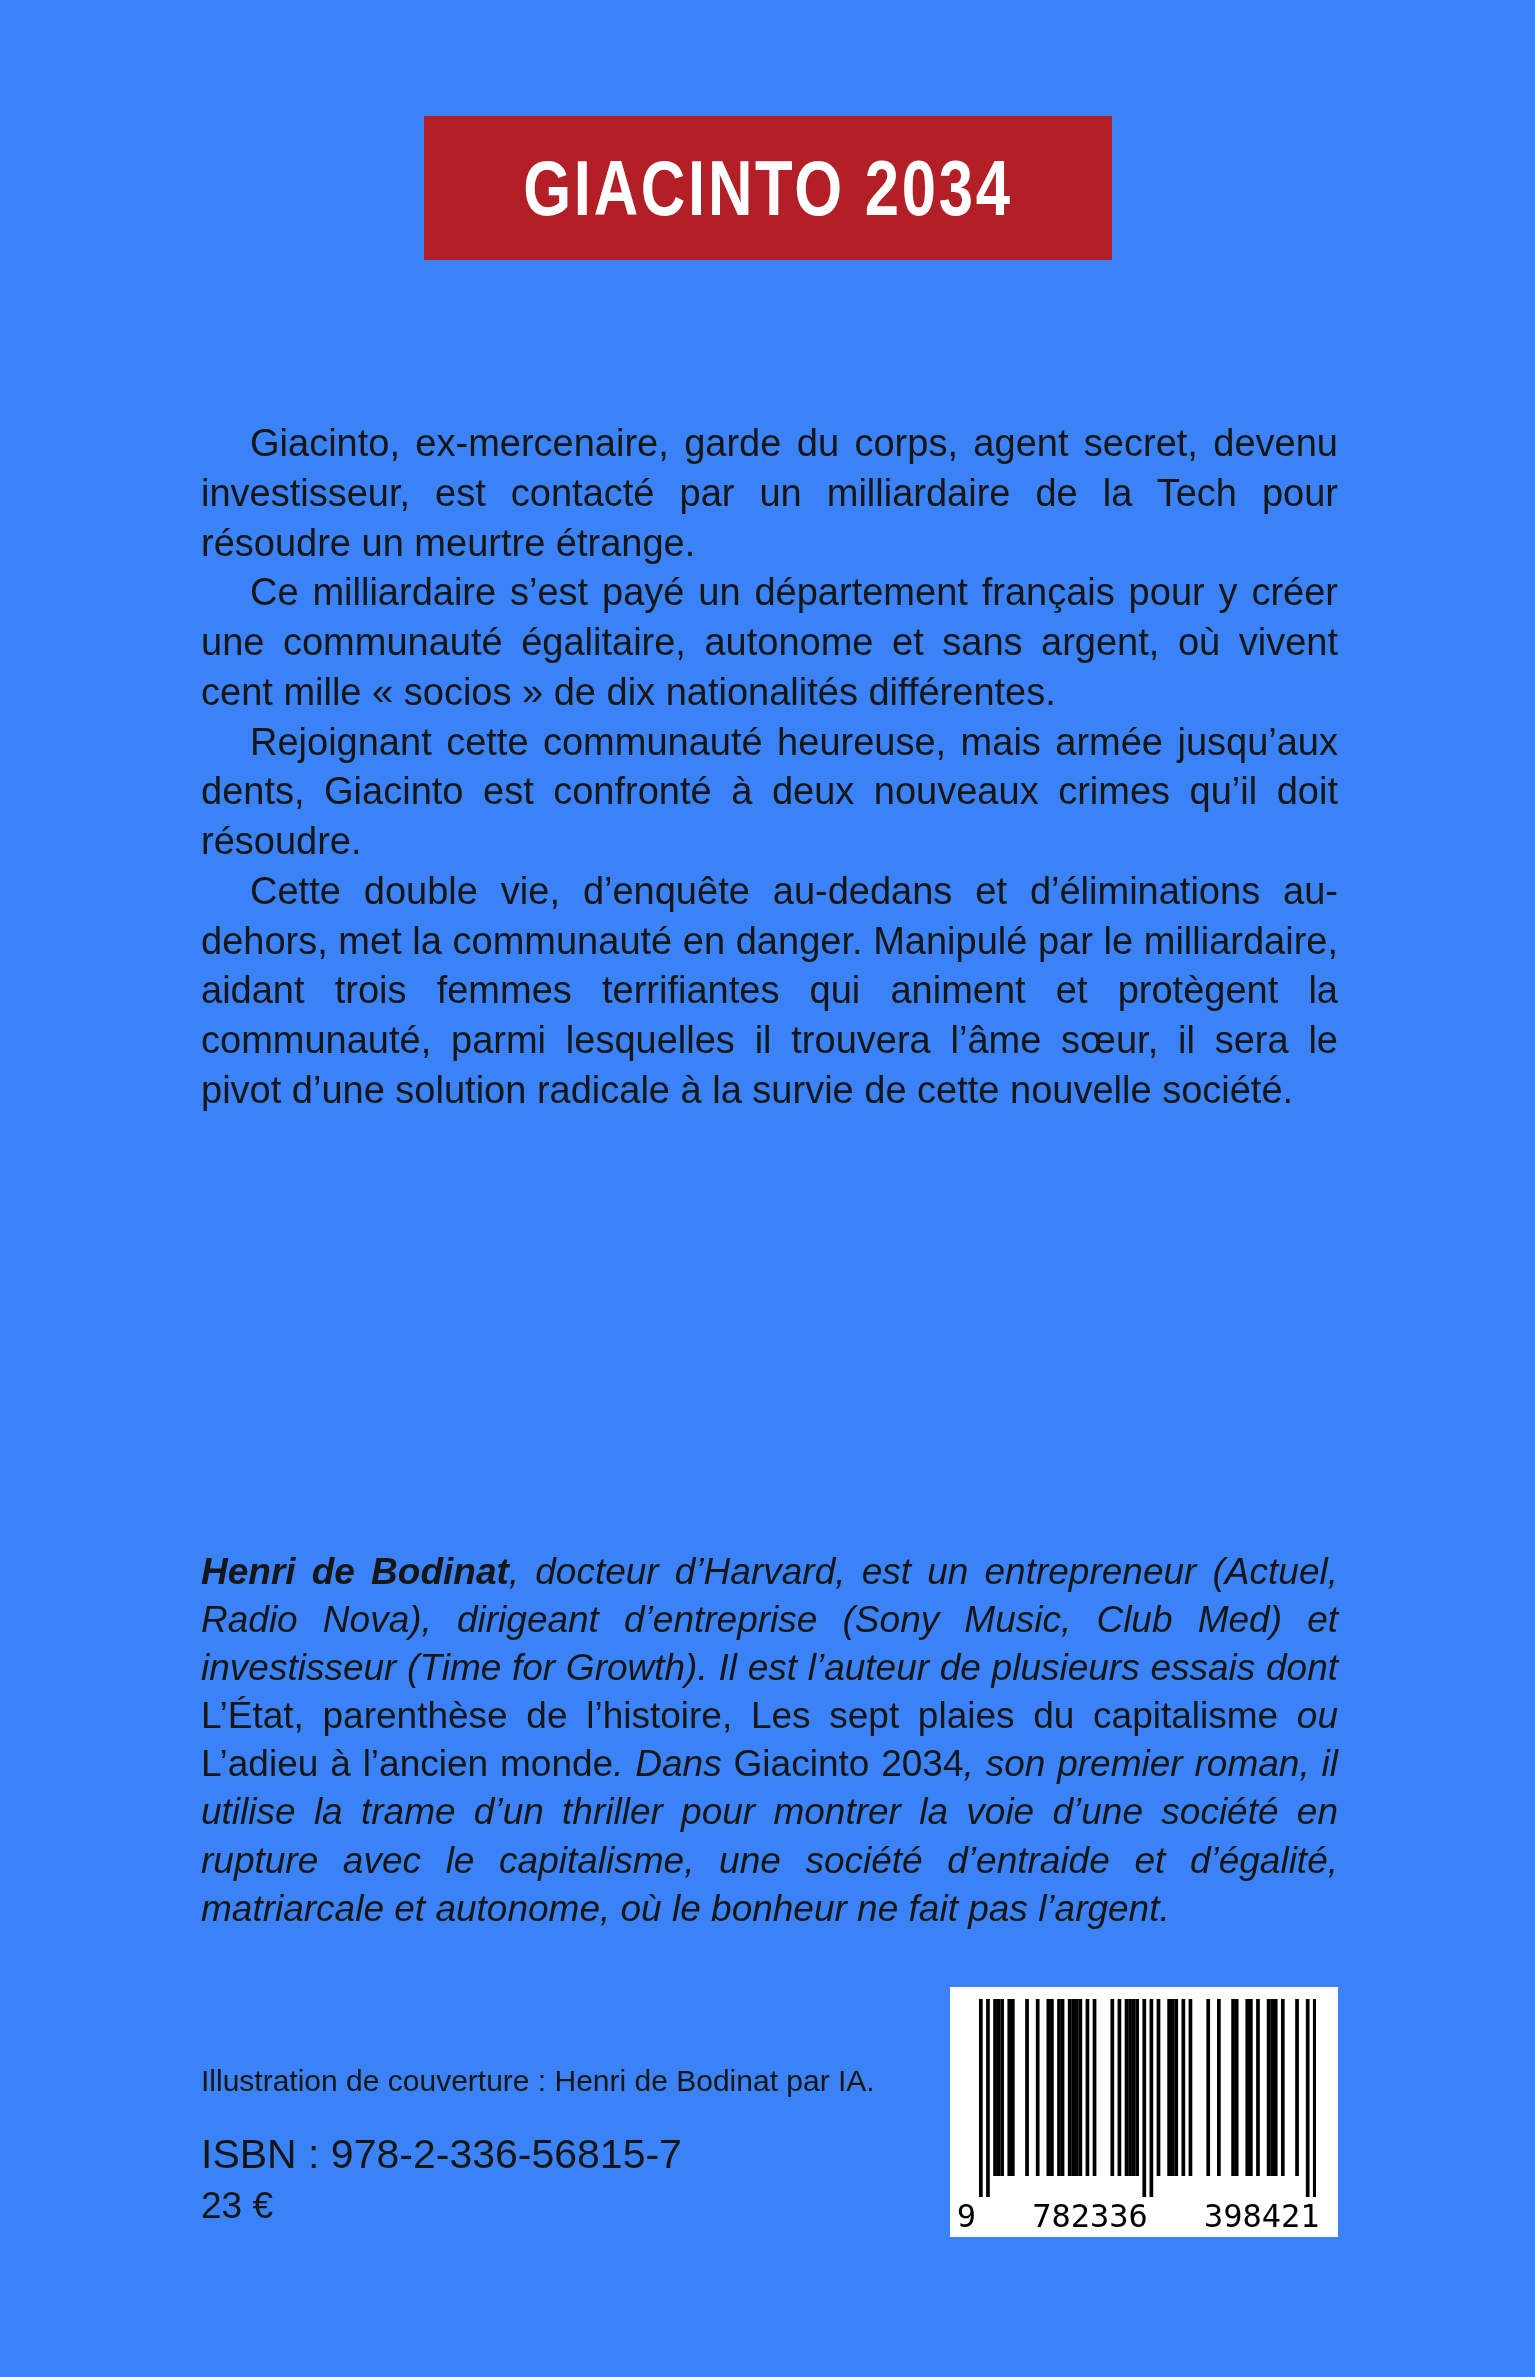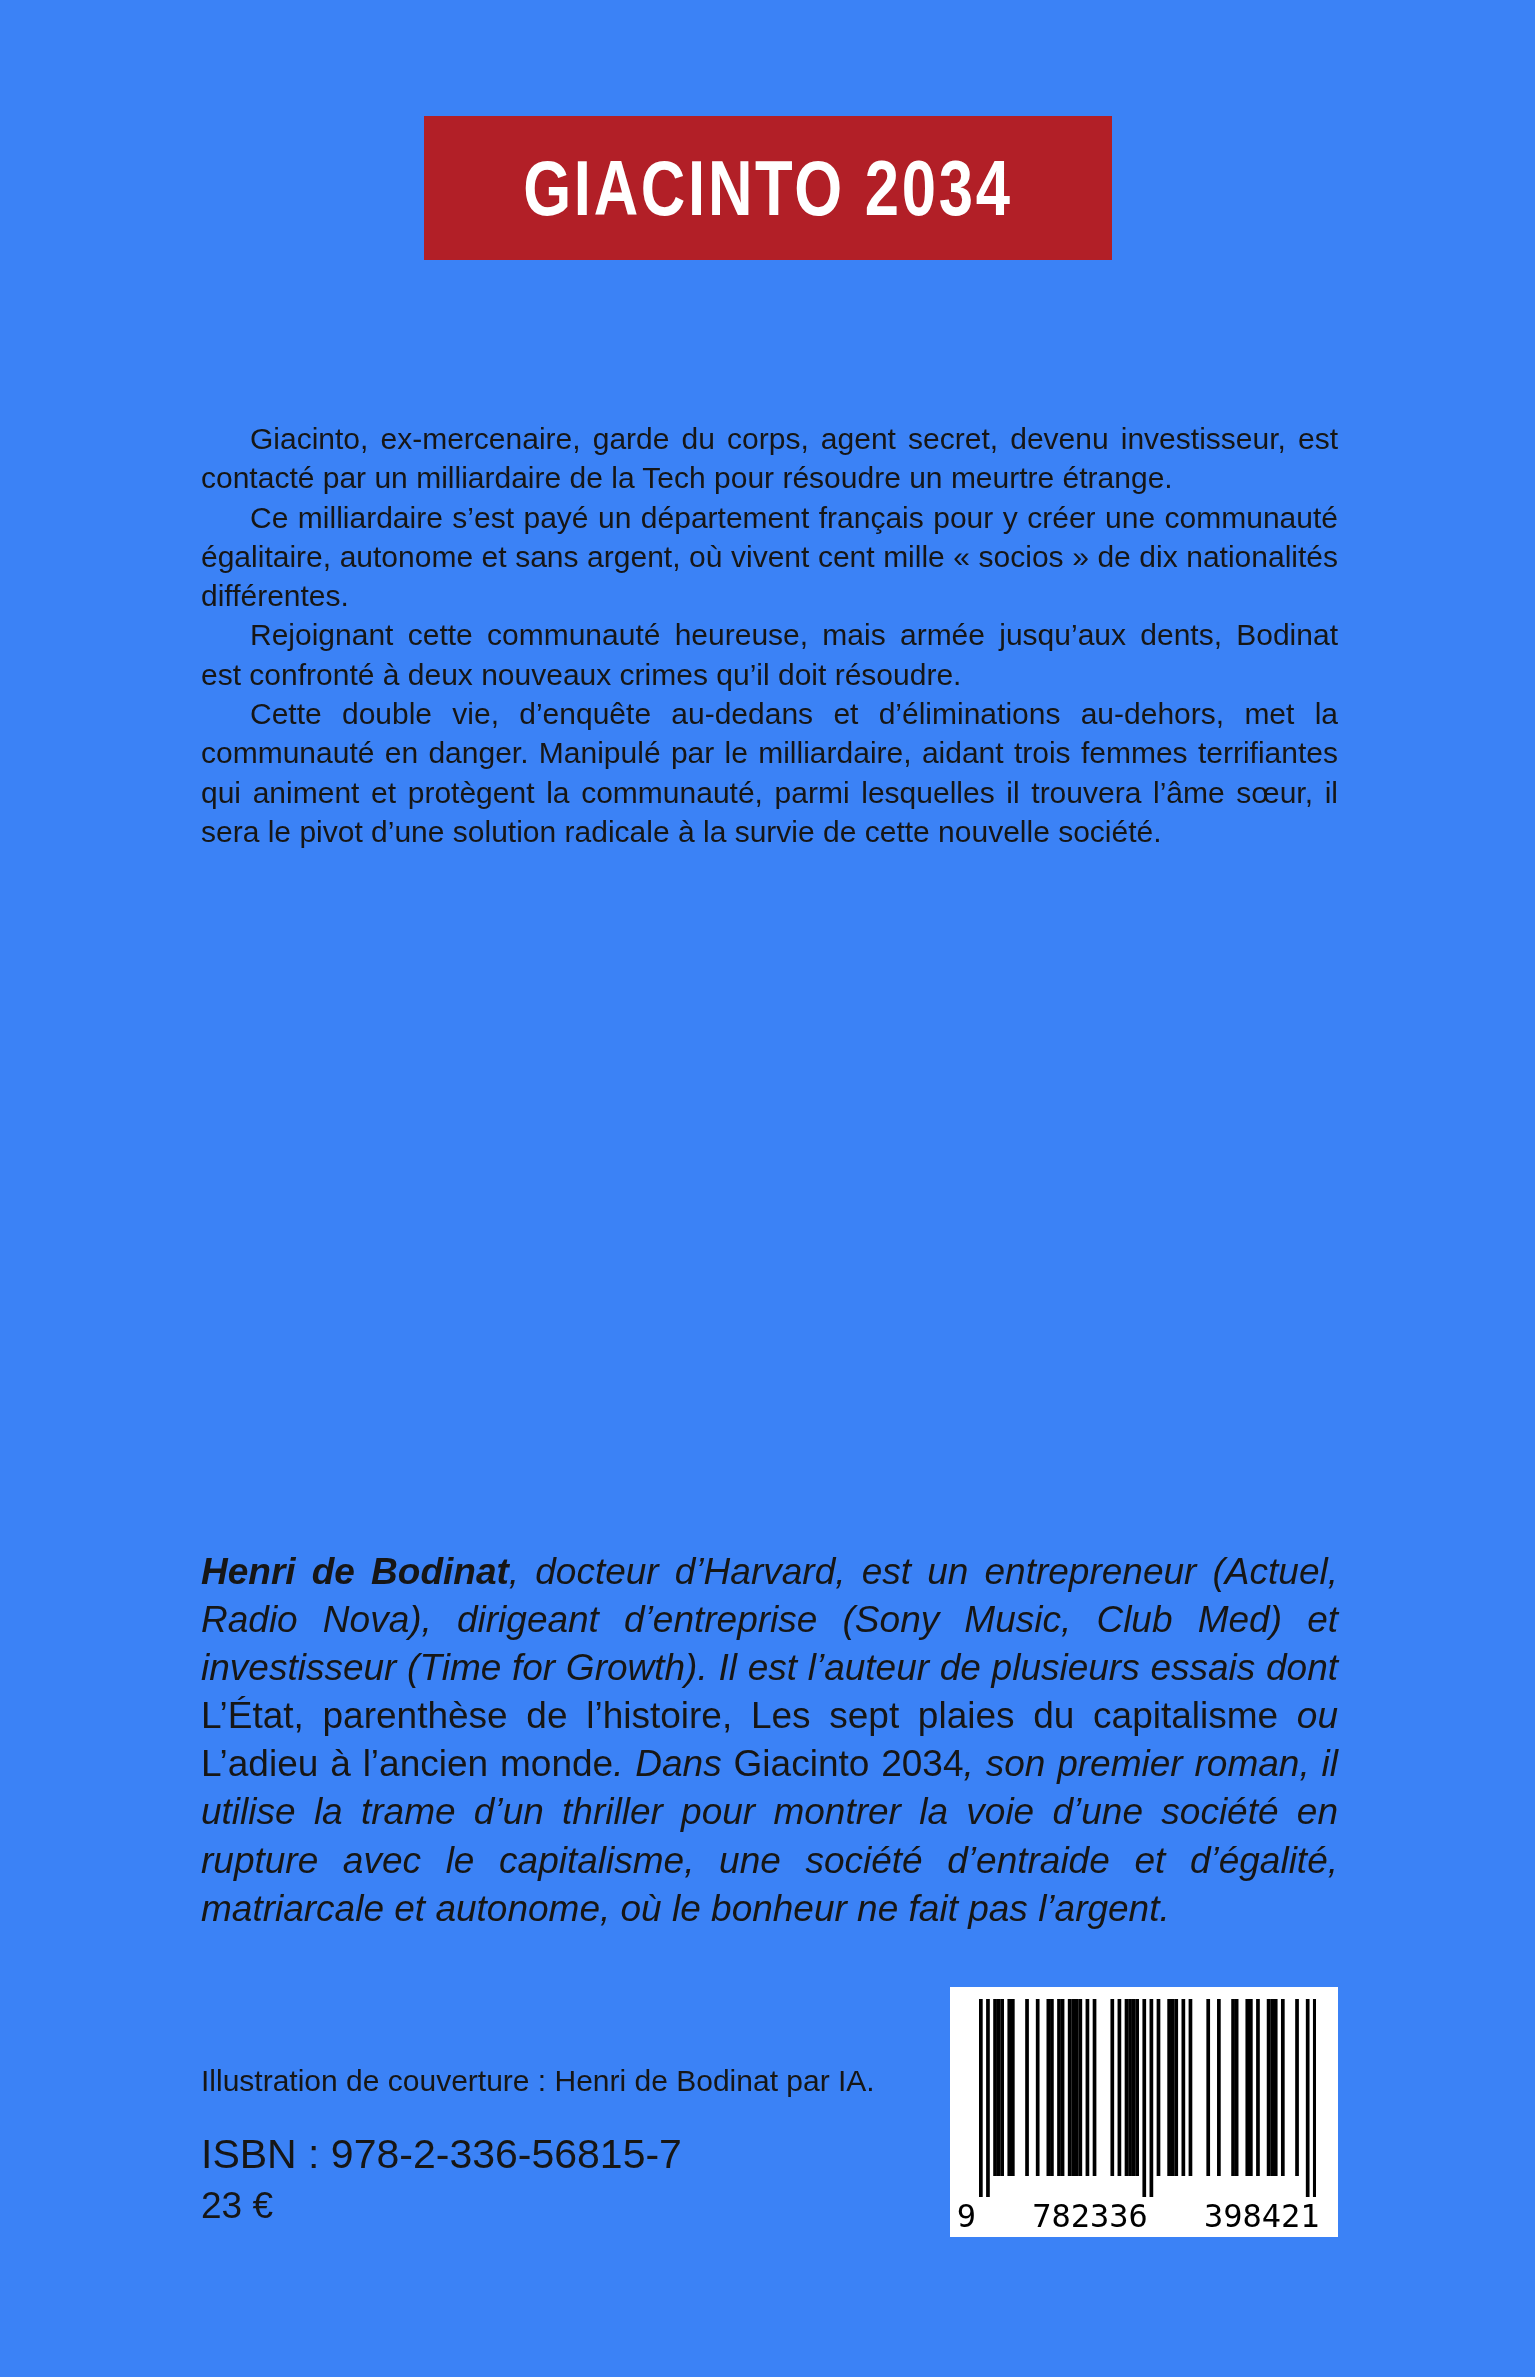--- a/index.html
+++ b/index.html
@@ -22,21 +22,21 @@
     color:#ffffff;
     font-size:77px;
     font-weight:700;
     letter-spacing:3.4px;
     transform:scaleX(0.80);
     white-space:nowrap;
   }
   .synopsis {
     position:absolute;
     left:201px; right:197px; top:419px;
-    font-size:30px;
+    font-size:38px;
     line-height:1.31;
     text-align:justify;
   }
   .synopsis p { margin:0; text-indent:49px; }
   .bio {
     position:absolute;
     left:201px; right:197px; top:1548px;
     font-size:37px;
     line-height:1.30;
     text-align:justify;
@@ -86,21 +86,21 @@
 
 <div class="page" style="background: #3b82f6;">
 
   <div class="title-box" style="background: rgb(178, 31, 39);">
     <div class="title-text" style="color: rgb(255, 255, 255);">GIACINTO 2034</div>
   </div>
 
   <div class="synopsis">
     <p>Giacinto, ex-mercenaire, garde du corps, agent secret, devenu investisseur, est contacté par un milliardaire de la Tech pour résoudre un meurtre étrange.</p>
     <p>Ce milliardaire s’est payé un département français pour y créer une communauté égalitaire, autonome et sans argent, où vivent cent mille « socios » de dix nationalités différentes.</p>
-    <p>Rejoignant cette communauté heureuse, mais armée jusqu’aux dents, Bodinat est confronté à deux nouveaux crimes qu’il doit résoudre.</p>
+    <p>Rejoignant cette communauté heureuse, mais armée jusqu’aux dents, Giacinto est confronté à deux nouveaux crimes qu’il doit résoudre.</p>
     <p>Cette double vie, d’enquête au-dedans et d’éliminations au-dehors, met la communauté en danger. Manipulé par le milliardaire, aidant trois femmes terrifiantes qui animent et protègent la communauté, parmi lesquelles il trouvera l’âme sœur, il sera le pivot d’une solution radicale à la survie de cette nouvelle société.</p>
   </div>
 
   <div class="bio"><span class="seg-bold-italic">Henri de Bodinat</span><span class="seg-italic">, docteur d’Harvard, est un entrepreneur (Actuel, Radio Nova), dirigeant d’entreprise (Sony Music, Club Med) et investisseur (Time for Growth). Il est l’auteur de plusieurs essais dont </span><span class="seg-roman">L’État, parenthèse de l’histoire, Les sept plaies du capitalisme</span><span class="seg-italic"> ou </span><span class="seg-roman">L’adieu à l’ancien monde</span><span class="seg-italic">. Dans </span><span class="seg-roman">Giacinto 2034</span><span class="seg-italic">, son premier roman, il utilise la trame d’un thriller pour montrer la voie d’une société en rupture avec le capitalisme, une société d’entraide et d’égalité, matriarcale et autonome, où le bonheur ne fait pas l’argent.</span></div>
 
   <div class="credit">Illustration de couverture : Henri de Bodinat par IA.</div>
   <div class="isbn">ISBN : 978-2-336-56815-7</div>
   <div class="price">23 €</div>
 
   <div class="barcode-box" style="background: rgb(255, 255, 255);">

